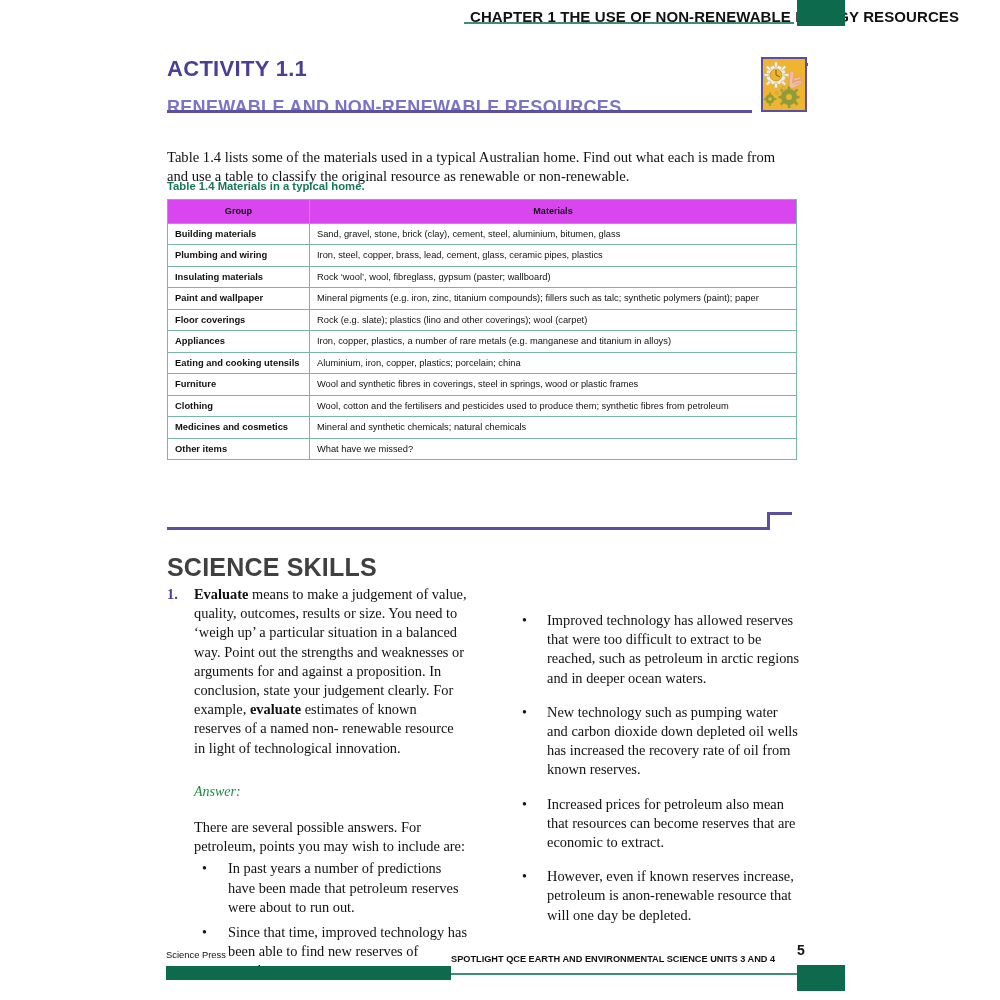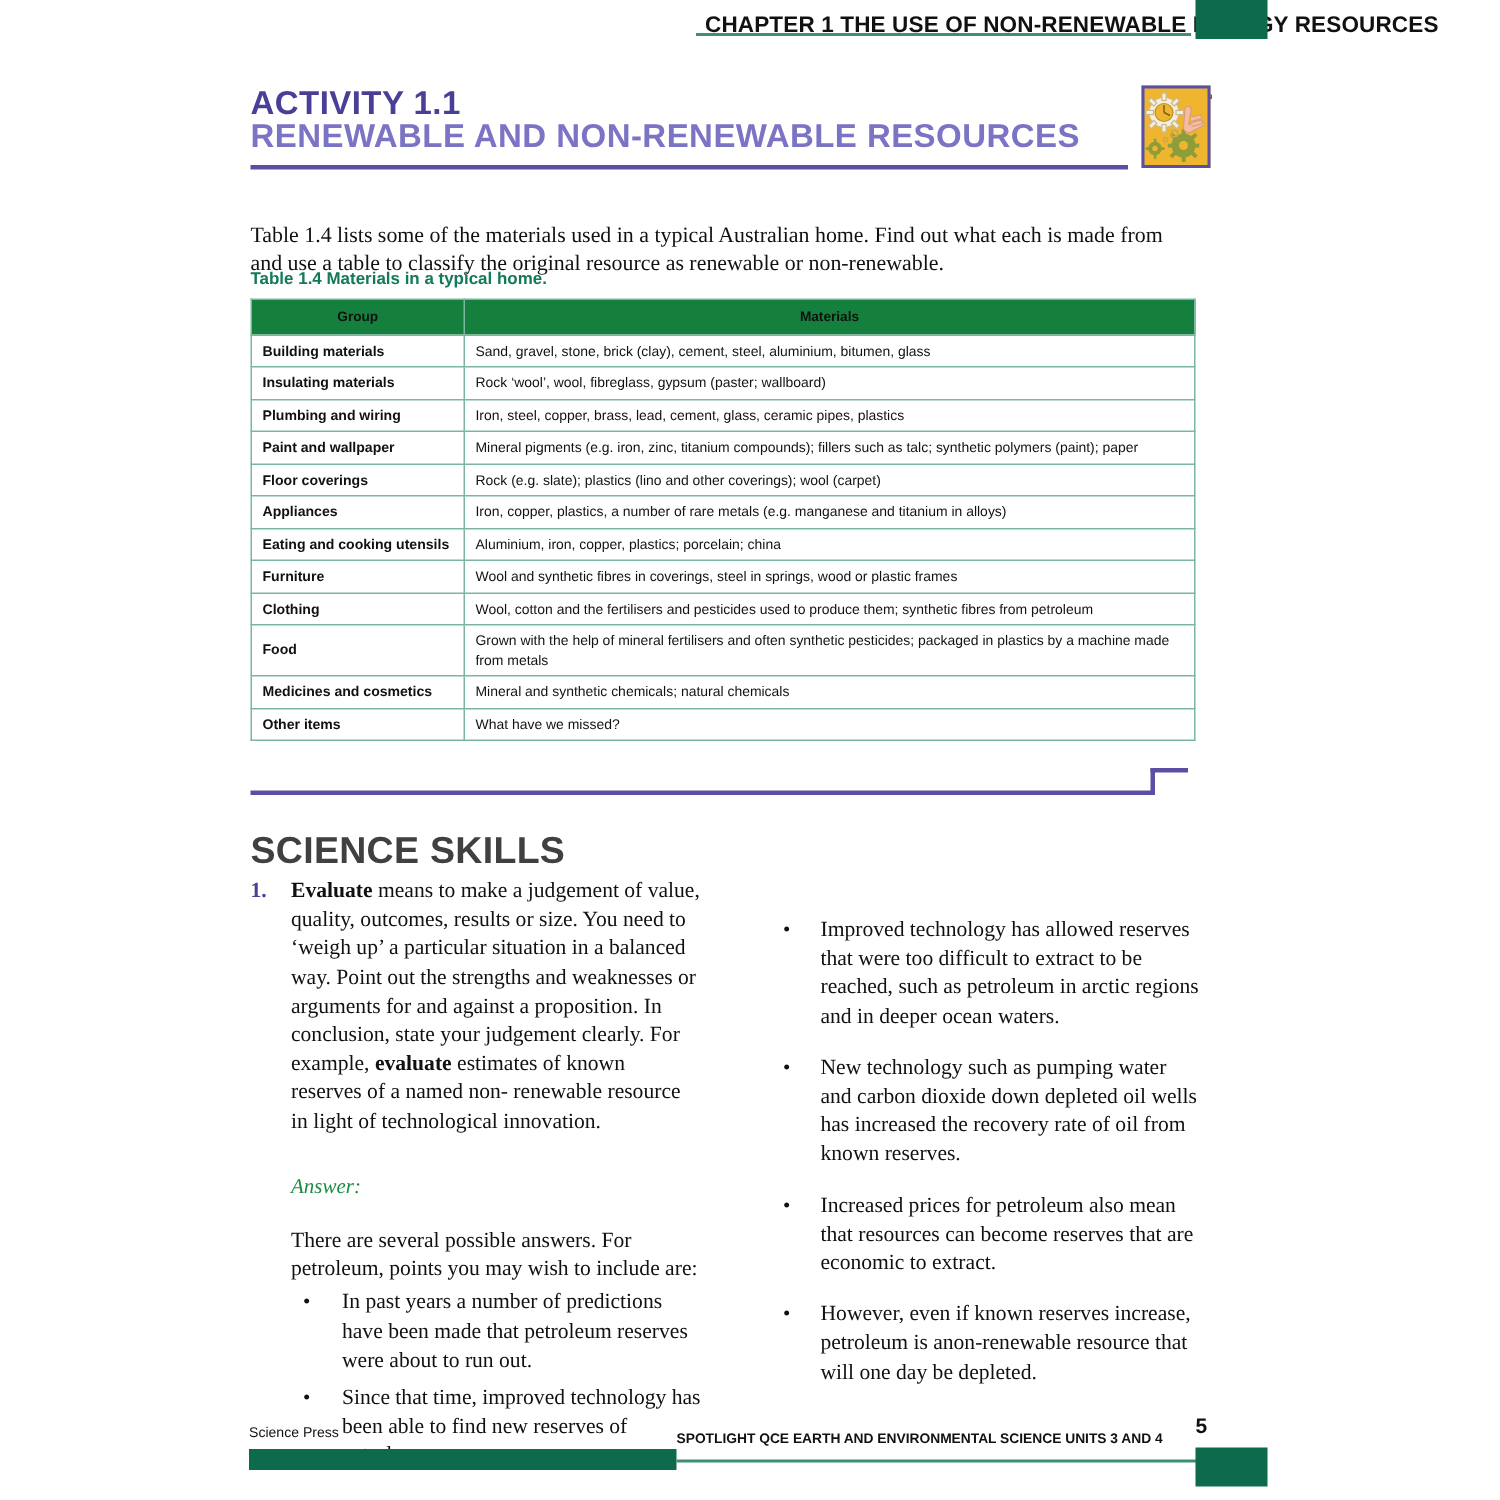--- a/index.html
+++ b/index.html
@@ -66,25 +66,25 @@
     font-family: "Liberation Sans", sans-serif;
     font-weight: bold;
     font-size: 22px;
     color: #4a3f96;
     letter-spacing: 0.3px;
     line-height: 21px;
   }
   .activity-title {
     font-family: "Liberation Sans", sans-serif;
     font-weight: bold;
-    font-size: 22px;
+    font-size: 18px;
     color: #7b74c4;
     letter-spacing: 0.3px;
     line-height: 22px;
-    margin-top: 1px;
+    margin-top: 17px;
   }
   #activity-rule {
     position: absolute;
     left: 167px;
     top: 110px;
     width: 585px;
     height: 3px;
     background: #5a4fa3;
   }
   #activity-rule-tail {
@@ -141,21 +141,21 @@
     color: #111111;
   }
   #materials-table th,
   #materials-table td {
     border: 1px solid #7ab6a0;
     padding: 4px 7px;
     vertical-align: middle;
     line-height: 12.5px;
   }
   #materials-table thead th {
-    background: #15803d;
+    background: #d946ef;
     font-weight: bold;
     text-align: center;
     font-size: 9.1px;
     padding: 5px 6px;
   }
   #materials-table td.cell-group {
     width: 142px;
     font-weight: bold;
     font-size: 9.4px;
     margin-top: 24px;
@@ -417,28 +417,28 @@
       <th>Group</th>
       <th>Materials</th>
     </tr>
   </thead>
   <tbody id="materials-tbody">
       <tr>
         <td class="cell-group">Building materials</td>
         <td class="cell-materials">Sand, gravel, stone, brick (clay), cement, steel, aluminium, bitumen, glass</td>
       </tr>
       <tr>
+        <td class="cell-group">Plumbing and wiring</td>
+        <td class="cell-materials">Iron, steel, copper, brass, lead, cement, glass, ceramic pipes, plastics</td>
+      </tr>
+      <tr>
         <td class="cell-group">Insulating materials</td>
         <td class="cell-materials">Rock ‘wool’, wool, fibreglass, gypsum (paster; wallboard)</td>
       </tr>
       <tr>
-        <td class="cell-group">Plumbing and wiring</td>
-        <td class="cell-materials">Iron, steel, copper, brass, lead, cement, glass, ceramic pipes, plastics</td>
-      </tr>
-      <tr>
         <td class="cell-group">Paint and wallpaper</td>
         <td class="cell-materials">Mineral pigments (e.g. iron, zinc, titanium compounds); fillers such as talc; synthetic polymers (paint); paper</td>
       </tr>
       <tr>
         <td class="cell-group">Floor coverings</td>
         <td class="cell-materials">Rock (e.g. slate); plastics (lino and other coverings); wool (carpet)</td>
       </tr>
       <tr>
         <td class="cell-group">Appliances</td>
         <td class="cell-materials">Iron, copper, plastics, a number of rare metals (e.g. manganese and titanium in alloys)</td>
@@ -447,24 +447,20 @@
         <td class="cell-group">Eating and cooking utensils</td>
         <td class="cell-materials">Aluminium, iron, copper, plastics; porcelain; china</td>
       </tr>
       <tr>
         <td class="cell-group">Furniture</td>
         <td class="cell-materials">Wool and synthetic fibres in coverings, steel in springs, wood or plastic frames</td>
       </tr>
       <tr>
         <td class="cell-group">Clothing</td>
         <td class="cell-materials">Wool, cotton and the fertilisers and pesticides used to produce them; synthetic fibres from petroleum</td>
-      </tr>
-      <tr>
-        <td class="cell-group">Food</td>
-        <td class="cell-materials">Grown with the help of mineral fertilisers and often synthetic pesticides; packaged in plastics by a machine made from metals</td>
       </tr>
       <tr>
         <td class="cell-group">Medicines and cosmetics</td>
         <td class="cell-materials">Mineral and synthetic chemicals; natural chemicals</td>
       </tr>
       <tr>
         <td class="cell-group">Other items</td>
         <td class="cell-materials">What have we missed?</td>
       </tr>
     </tbody>

